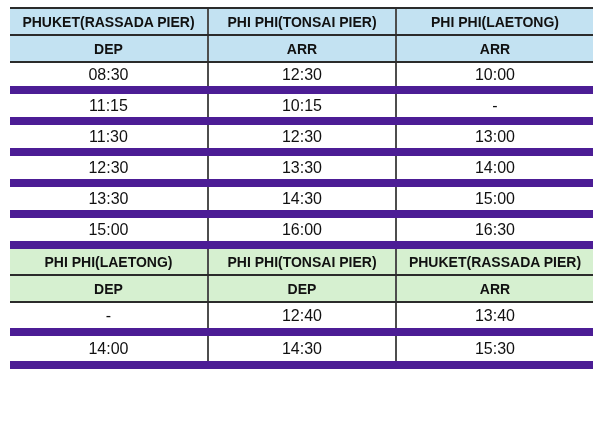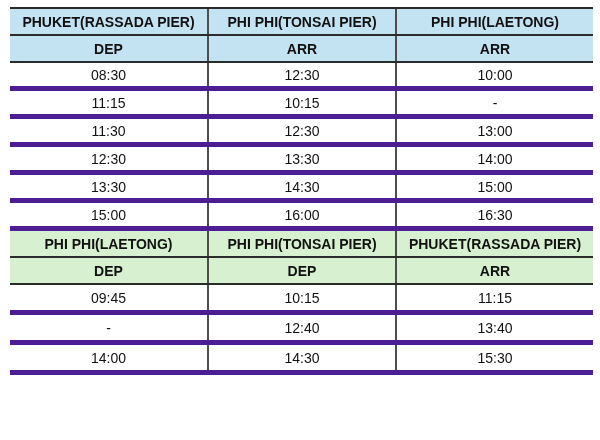--- a/index.html
+++ b/index.html
@@ -68,23 +68,23 @@
   }
   tr.s2-dir th {
     background: #d6f0d0;
     border-bottom: 2px solid #2b2b2b;
     height: 25px;
     font-size: 14px;
     font-weight: bold;
   }
   
   tr.data td {
-    border-bottom: 5px solid #4c1d95;
+    border-bottom: 8px solid #4c1d95;
     height: 23px;
-    font-size: 14px;
+    font-size: 16px;
     font-weight: normal;
   }
   tr.data.s2 td {
     height: 25px;
   }
 </style>
 </head>
 <body>
 
 <div class="screen">
@@ -141,25 +141,20 @@
         <th>PHI PHI(LAETONG)</th>
         <th>PHI PHI(TONSAI PIER)</th>
         <th>PHUKET(RASSADA PIER)</th>
       </tr>
       <tr class="s2-dir">
         <th>DEP</th>
         <th>DEP</th>
         <th>ARR</th>
       </tr>
       <tr class="data s2">
-        <td>09:45</td>
-        <td>10:15</td>
-        <td>11:15</td>
-      </tr>
-      <tr class="data s2">
         <td>-</td>
         <td>12:40</td>
         <td>13:40</td>
       </tr>
       <tr class="data s2">
         <td>14:00</td>
         <td>14:30</td>
         <td>15:30</td>
       </tr>
     </tbody>

